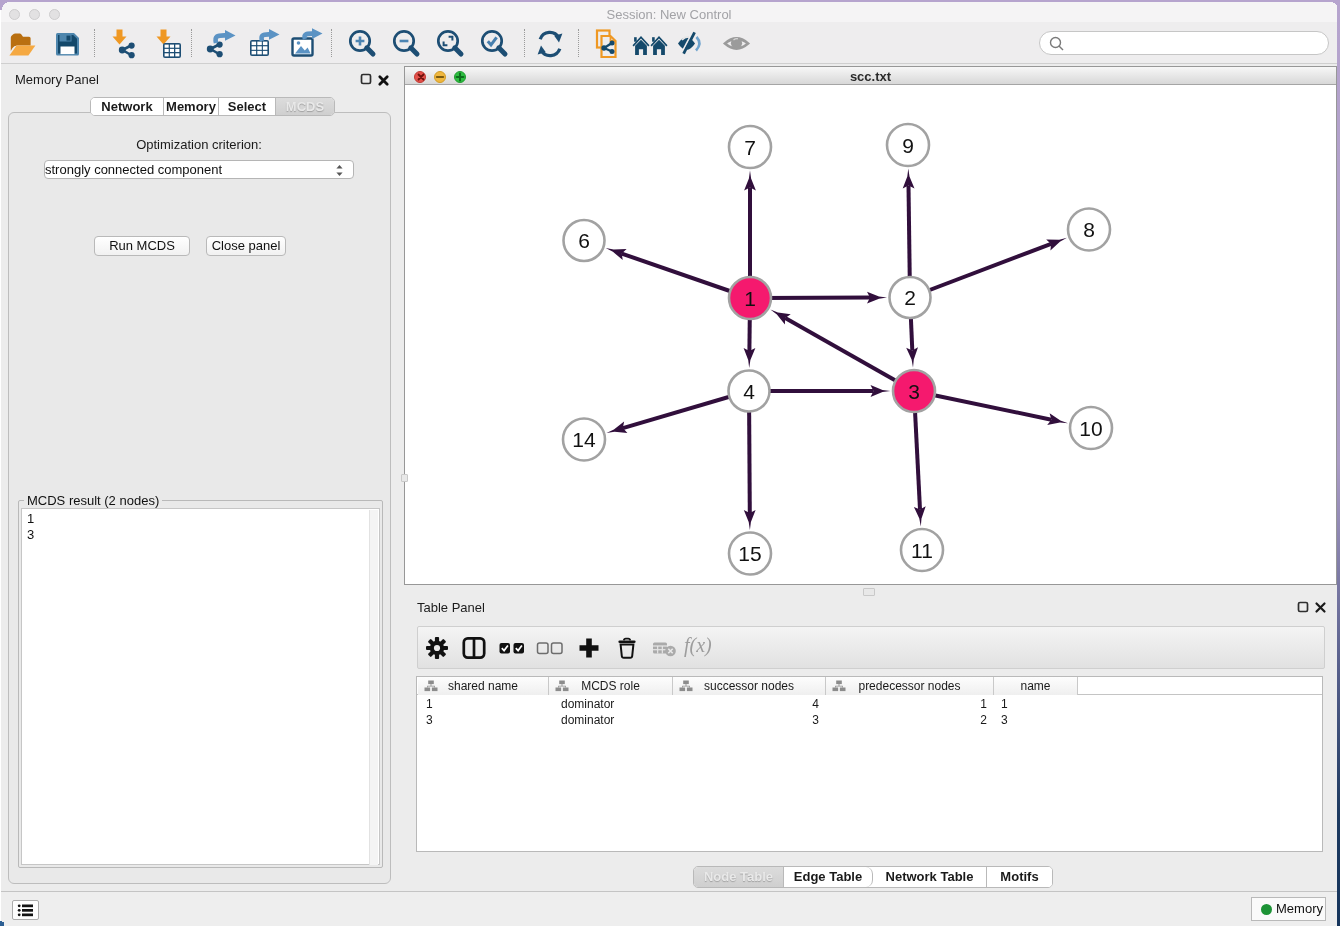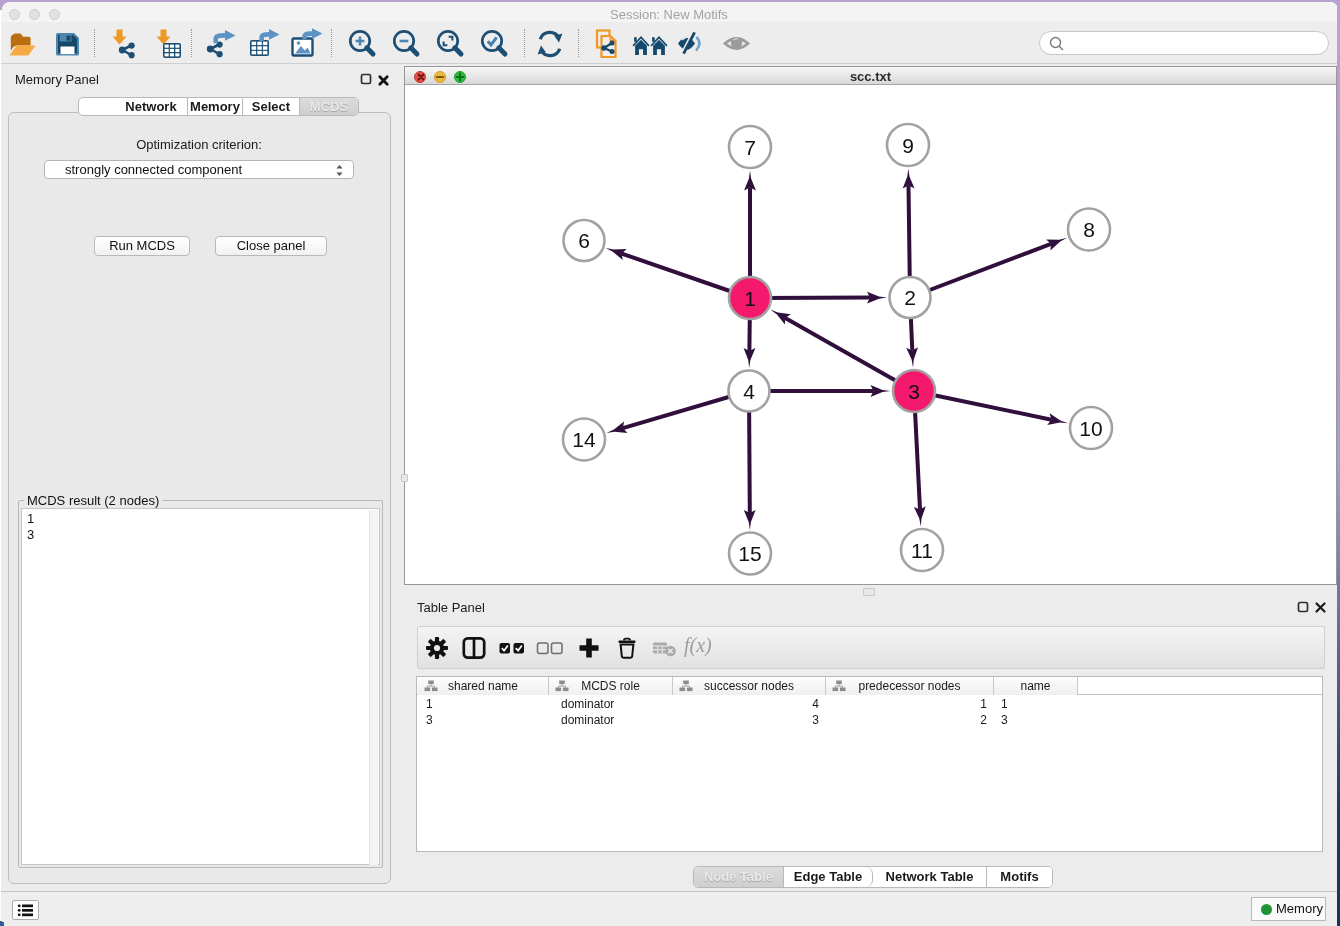--- a/index.html
+++ b/index.html
@@ -22,26 +22,26 @@
 #searchbox { position:absolute; left:1038px; top:9px; width:290px; height:24px; background:#fff; border:1px solid #c6c6c6; border-radius:12px; }
 
 #mainbg { left:1px; top:64px; width:1336px; height:827px; background:#ececec; }
 
 #cp-title { left:15px; top:72px; font-size:13px; color:#1c1c1c; }
 #cp-box { left:8px; top:112px; width:383px; height:772px; border:1px solid #bdbdbd; border-radius:6px; background:#e9e9e9; }
 .tabstrip { position:absolute; display:flex; height:19px; border:1px solid #b9b9b9; border-radius:5px; overflow:hidden; background:#fff; }
 .tabstrip .tab { font-size:13px; font-weight:bold; color:#1a1a1a; text-align:center; line-height:17px; background:#fff; border-right:1px solid #b9b9b9; }
 .tabstrip .tab:last-child { border-right:none; }
 .tabstrip .sel { background:linear-gradient(#dcdcdc,#cfcfcf); color:#e9e9e9; text-shadow:0 1px 1px rgba(120,120,120,0.55); }
-#cp-tabs { left:78px; top:97px;padding-left:36px; }
+#cp-tabs { left:90px; top:97px; }
 #opt-label { left:0px; top:137px; width:398px; text-align:center; font-size:13px; color:#1a1a1a; }
-#dropdown { left:44px; top:160px; width:310px; height:19px; background:#fff; border:1px solid #b5b5b5; border-radius:4px; font-size:13px; color:#111; line-height:17px; padding-left:20px; }
+#dropdown { left:44px; top:160px; width:310px; height:19px; background:#fff; border:1px solid #b5b5b5; border-radius:4px; font-size:13px; color:#111; line-height:17px; padding-left:0; }
 .btn { position:absolute; height:20px; background:linear-gradient(#ffffff,#f1f1f1); border:1px solid #b9b9b9; border-radius:4px; font-size:13px; color:#111; text-align:center; line-height:18px;margin-top:43px; }
 #btn-run { left:94px; top:193px; width:96px; }
-#btn-close { left:215px; top:193px; width:112px; }
+#btn-close { left:206px; top:193px; width:80px; }
 #fieldset { left:18px; top:500px; width:365px; height:368px; }
 #fs-legend { position:absolute; left:6px; top:-7px; background:#e9e9e9; padding:0 3px; font-size:13px; color:#111; }
 #fs-border { position:absolute; left:0; top:0; width:100%; height:100%; border:1px solid #b9b9b9; border-radius:2px; }
 #fs-white { position:absolute; left:3px; top:8px; width:359px; height:357px; background:#fff; border:1px solid #c6c6c6; }
 #fs-scroll { position:absolute; right:1px; top:1px; width:9px; height:355px; background:#f4f4f4; border-left:1px solid #e2e2e2; }
 #fs-text { position:absolute; left:5px; top:2px; font-size:13px; color:#111; line-height:15.5px; }
 
 #netwin { left:404px; top:66px; width:933px; height:519px; border:1px solid #979797; background:#fff; }
 #net-titlebar { position:absolute; left:0; top:0; width:100%; height:18px; background:linear-gradient(#f7f7f7,#d8d8d8); border-bottom:1px solid #a5a5a5; }
 #net-title { position:absolute; width:100%; text-align:center; top:2px; font-size:13px; font-weight:bold; color:#2b2b2b; }
@@ -66,21 +66,21 @@
 #mem-btn { position:absolute; right:11px; top:5px; width:75px; height:24px; border:1px solid #b9b9b9; background:#fafafa; font-size:13px; color:#111; text-align:center; line-height:22px; padding-left:22px; }
 #mem-dot { position:absolute; left:9px; top:6px; width:11px; height:11px; border-radius:50%; background:#1d9336; }
 </style>
 </head>
 <body>
 <div class="abs" id="mainbg"></div>
 <div class="abs" id="titlebar">
   <div class="tl-circle" style="left:8px;"></div>
   <div class="tl-circle" style="left:28px;"></div>
   <div class="tl-circle" style="left:48px;"></div>
-  <div class="abs" id="wintitle">Session: New Motifs</div>
+  <div class="abs" id="wintitle">Session: New Control</div>
 </div>
 <div class="abs" id="toolbar">
   <div class="tsep" style="left:93px;"></div>
 <div class="tsep" style="left:190px;"></div>
 <div class="tsep" style="left:330px;"></div>
 <div class="tsep" style="left:523px;"></div>
 <div class="tsep" style="left:577px;"></div>
 <svg class="ticon" style="left:5px;top:5px;" width="34" height="34" viewBox="0 0 34 34">
       <path d="M4.8 24 V10.5 Q4.8 9.3 5.8 8.4 L7.6 6.9 Q8.2 6.5 9 6.5 H13.8 Q14.6 6.5 15.2 7.2 L17 9.7 H23 Q24.6 9.7 24.6 11.3 V18.5 H11 Q8 18.5 6.3 21.3 Z" fill="#b96f10"></path>
       <path d="M3.4 28.4 L10.6 18.6 H29.4 L22.4 28.4 Z" fill="#f5a942"></path>

